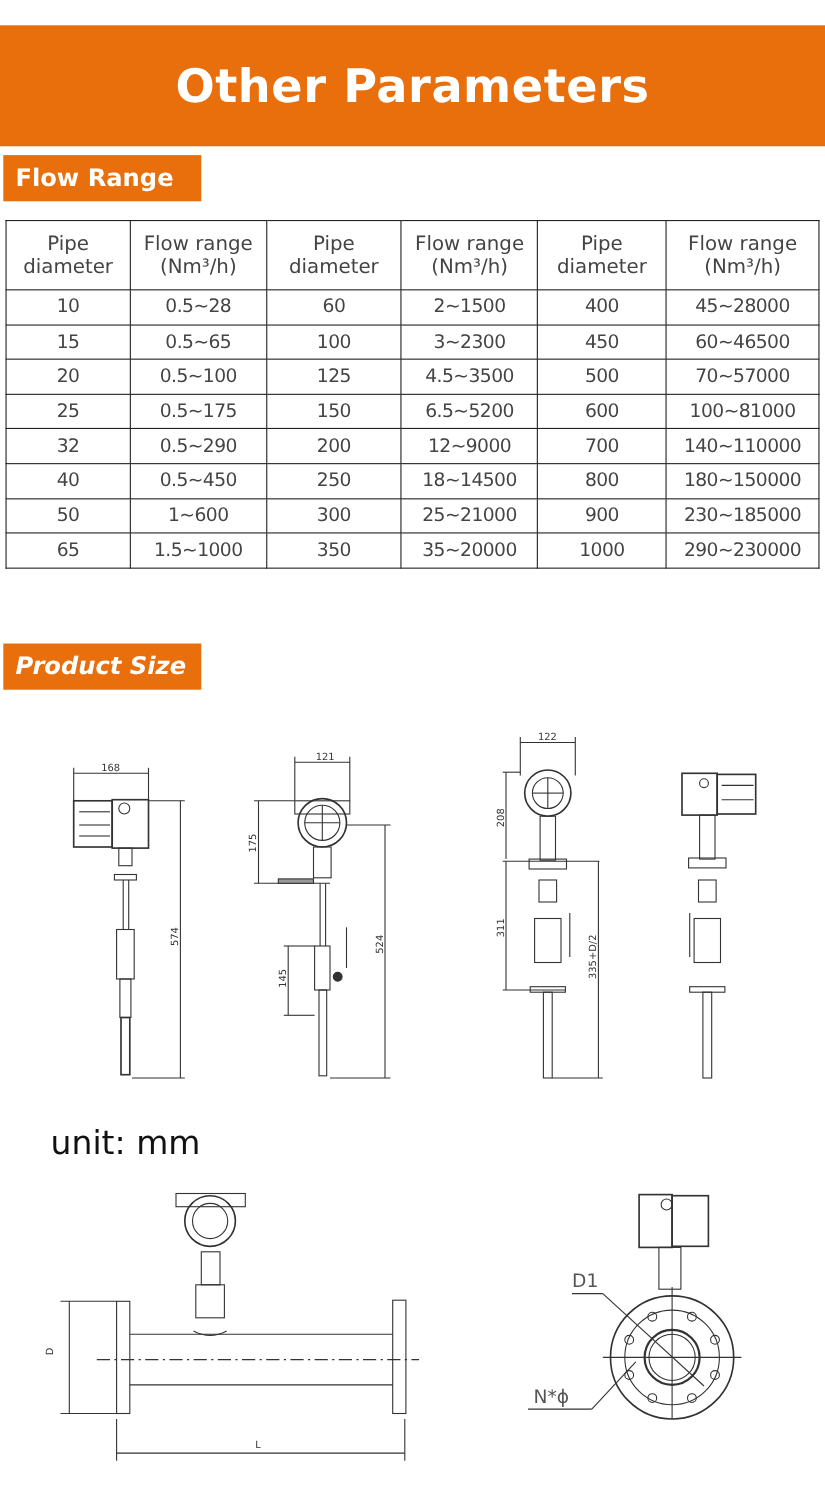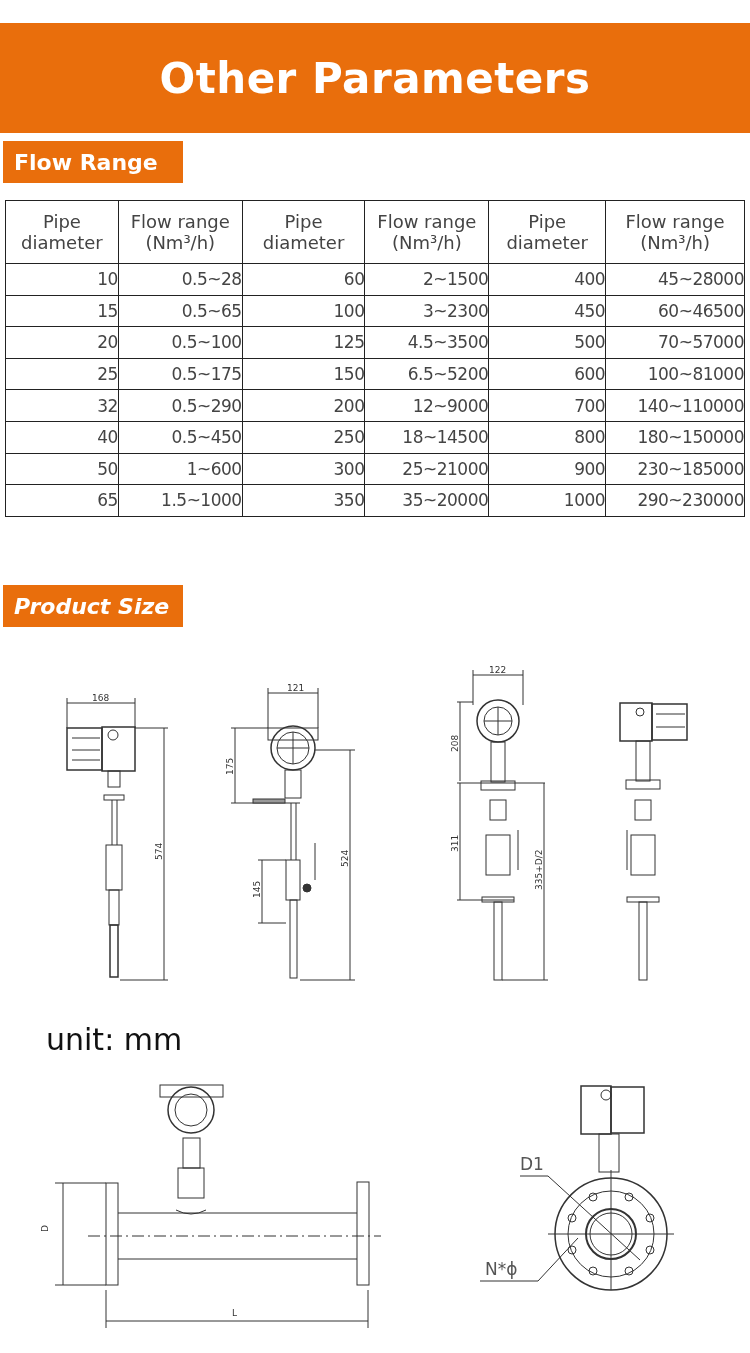--- a/index.html
+++ b/index.html
@@ -5,21 +5,21 @@
   * { box-sizing: border-box; margin: 0; padding: 0; }
   body { width: 750px; height: 1353px; background: #ffffff; position: relative; overflow: hidden; font-family: "DejaVu Sans", sans-serif; color: #333; }
   .banner { position: absolute; left: 0; top: 11px; width: 750px; height: 110px; background: #e96e0c; display: flex; align-items: center; justify-content: center; margin-top: 12px; }
   .banner h1 { color: #fff; font-family: "DejaVu Sans", sans-serif; font-weight: bold; font-size: 42px; letter-spacing: 0.5px; }
   .section-tag { position: absolute; left: 3px; height: 42px; background: #e96e0c; color: #fff; font-family: "DejaVu Sans", sans-serif; font-weight: bold; font-size: 22px; display: flex; align-items: center; padding-left: 11px; }
   #tag-flow { top: 141px; width: 180px; }
   #tag-size { top: 585px; width: 180px; font-style: italic; }
   table.flow { position: absolute; left: 5px; top: 200px; width: 740px; border-collapse: collapse; font-family: "DejaVu Sans", sans-serif; }
   table.flow th, table.flow td { border: 1.5px solid #222; text-align: center; color: #444; font-weight: normal; }
   table.flow th { height: 63px; font-size: 18px; line-height: 21px; }
-  table.flow td { height: 31.6px; font-size: 17px; letter-spacing: -0.5px; text-align: right; }
+  table.flow td { height: 31.6px; font-size: 17px; letter-spacing: -0.5px; }
   .col-a { width: 113px; } .col-b { width: 124px; } .col-c { width: 123px; } .col-d { width: 124px; } .col-e { width: 117px; } .col-f { width: 139px; }
   .unit { position: absolute; left: 46px; top: 1022px; font-size: 30px; color: #111; font-family: "DejaVu Sans", sans-serif; }
   svg.draw { position: absolute; left: 0; top: 0; }
   .dimtxt { font-family: "DejaVu Sans", sans-serif; font-size: 9px; fill: #333; }
   .lbl { font-family: "DejaVu Sans", sans-serif; font-size: 17px; fill: #555; }
 </style>
 </head>
 <body>
 
 <div class="banner">

